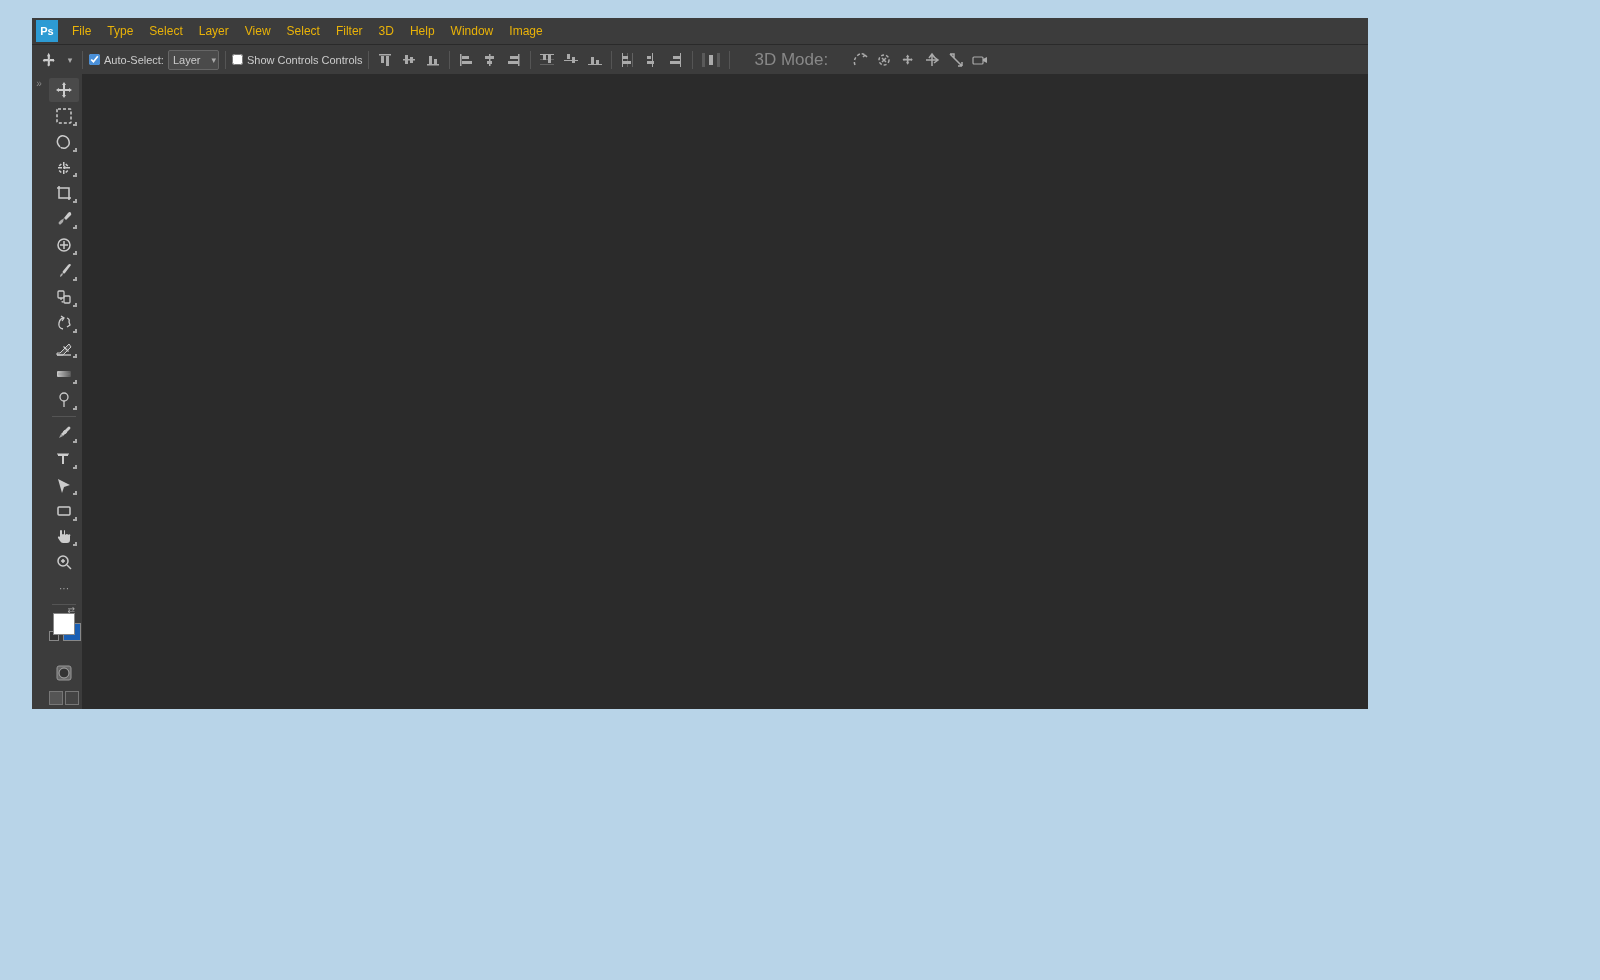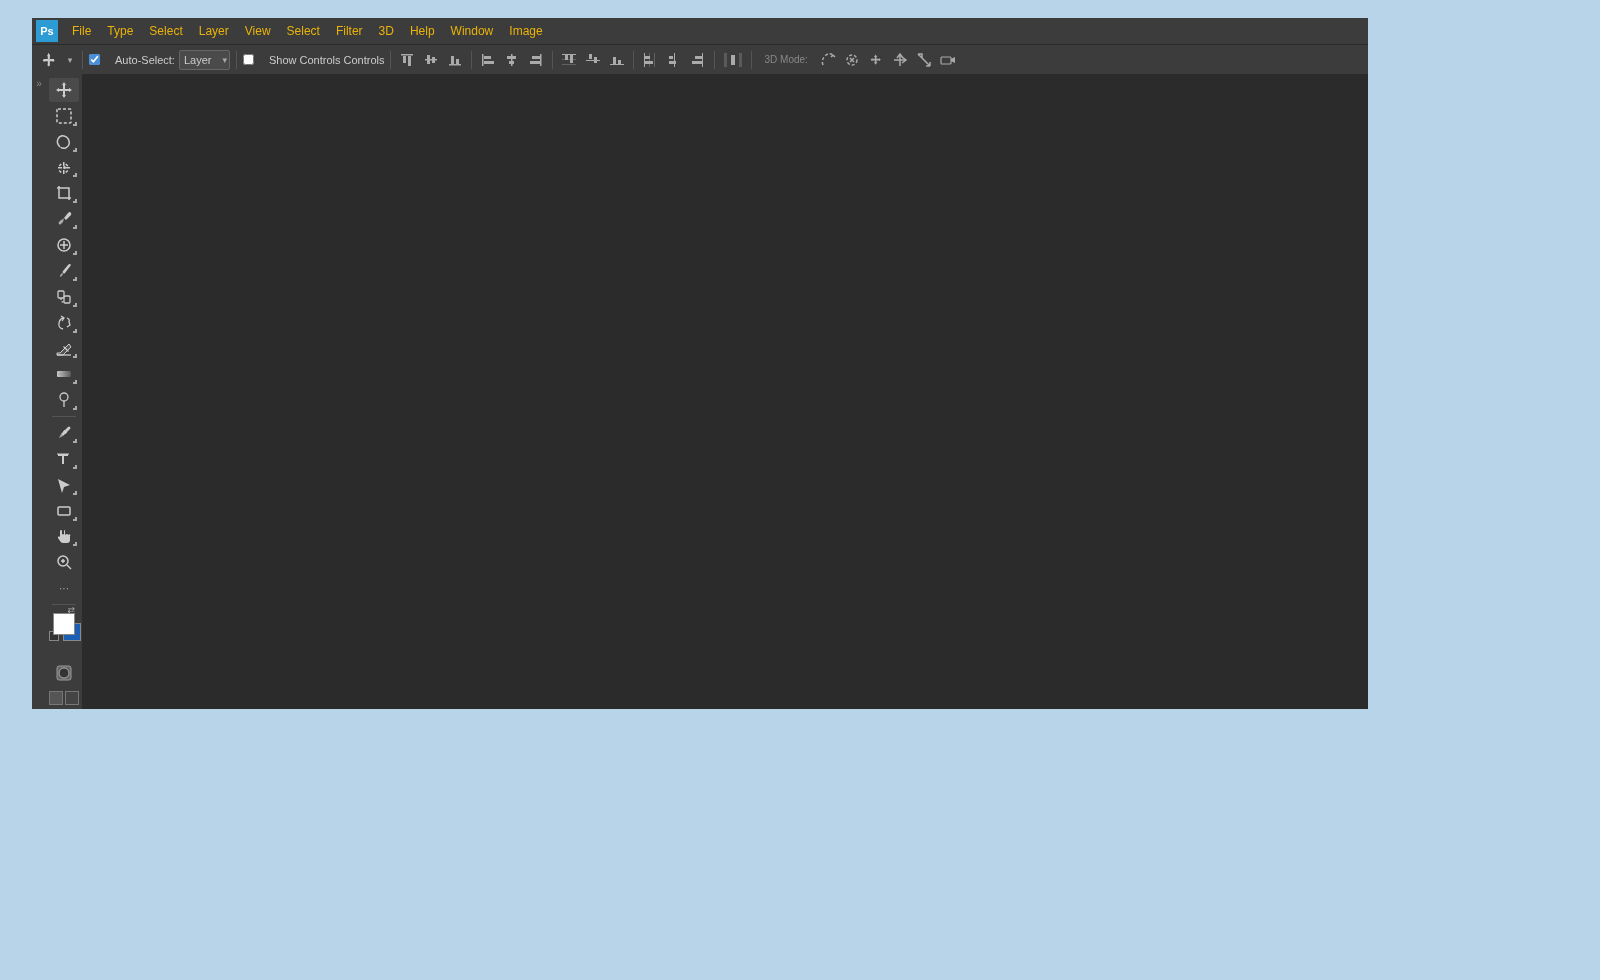--- a/index.html
+++ b/index.html
@@ -86,21 +86,21 @@
     .toolbar-separator {
       width: 1px;
       height: 18px;
       background: #555;
       margin: 0 2px;
     }
 
     .toolbar-checkbox {
       display: flex;
       align-items: flex-start;
-      gap: 15px;
+      gap: 4px;
       color: #ccc;
       font-size: 11px;
       cursor: pointer;
     }
 
     .toolbar-checkbox input[type="checkbox"] {
       width: 11px;
       height: 11px;
       accent-color: #4a90d9;
     }
@@ -140,22 +140,22 @@
       align-items: center;
       justify-content: center;
       color: #aaa;
       font-size: 12px;
       cursor: pointer;
       border-radius: 2px;
     }
 
     #mode-text {
       color: #888;
-      font-size: 10px;
-      margin: 0 6px;
+      font-size: 17px;
+      margin: 0 18px;
     }
 
     
     #content-area {
       display: flex;
       flex: 1;
       overflow: hidden;
     }
 
     

